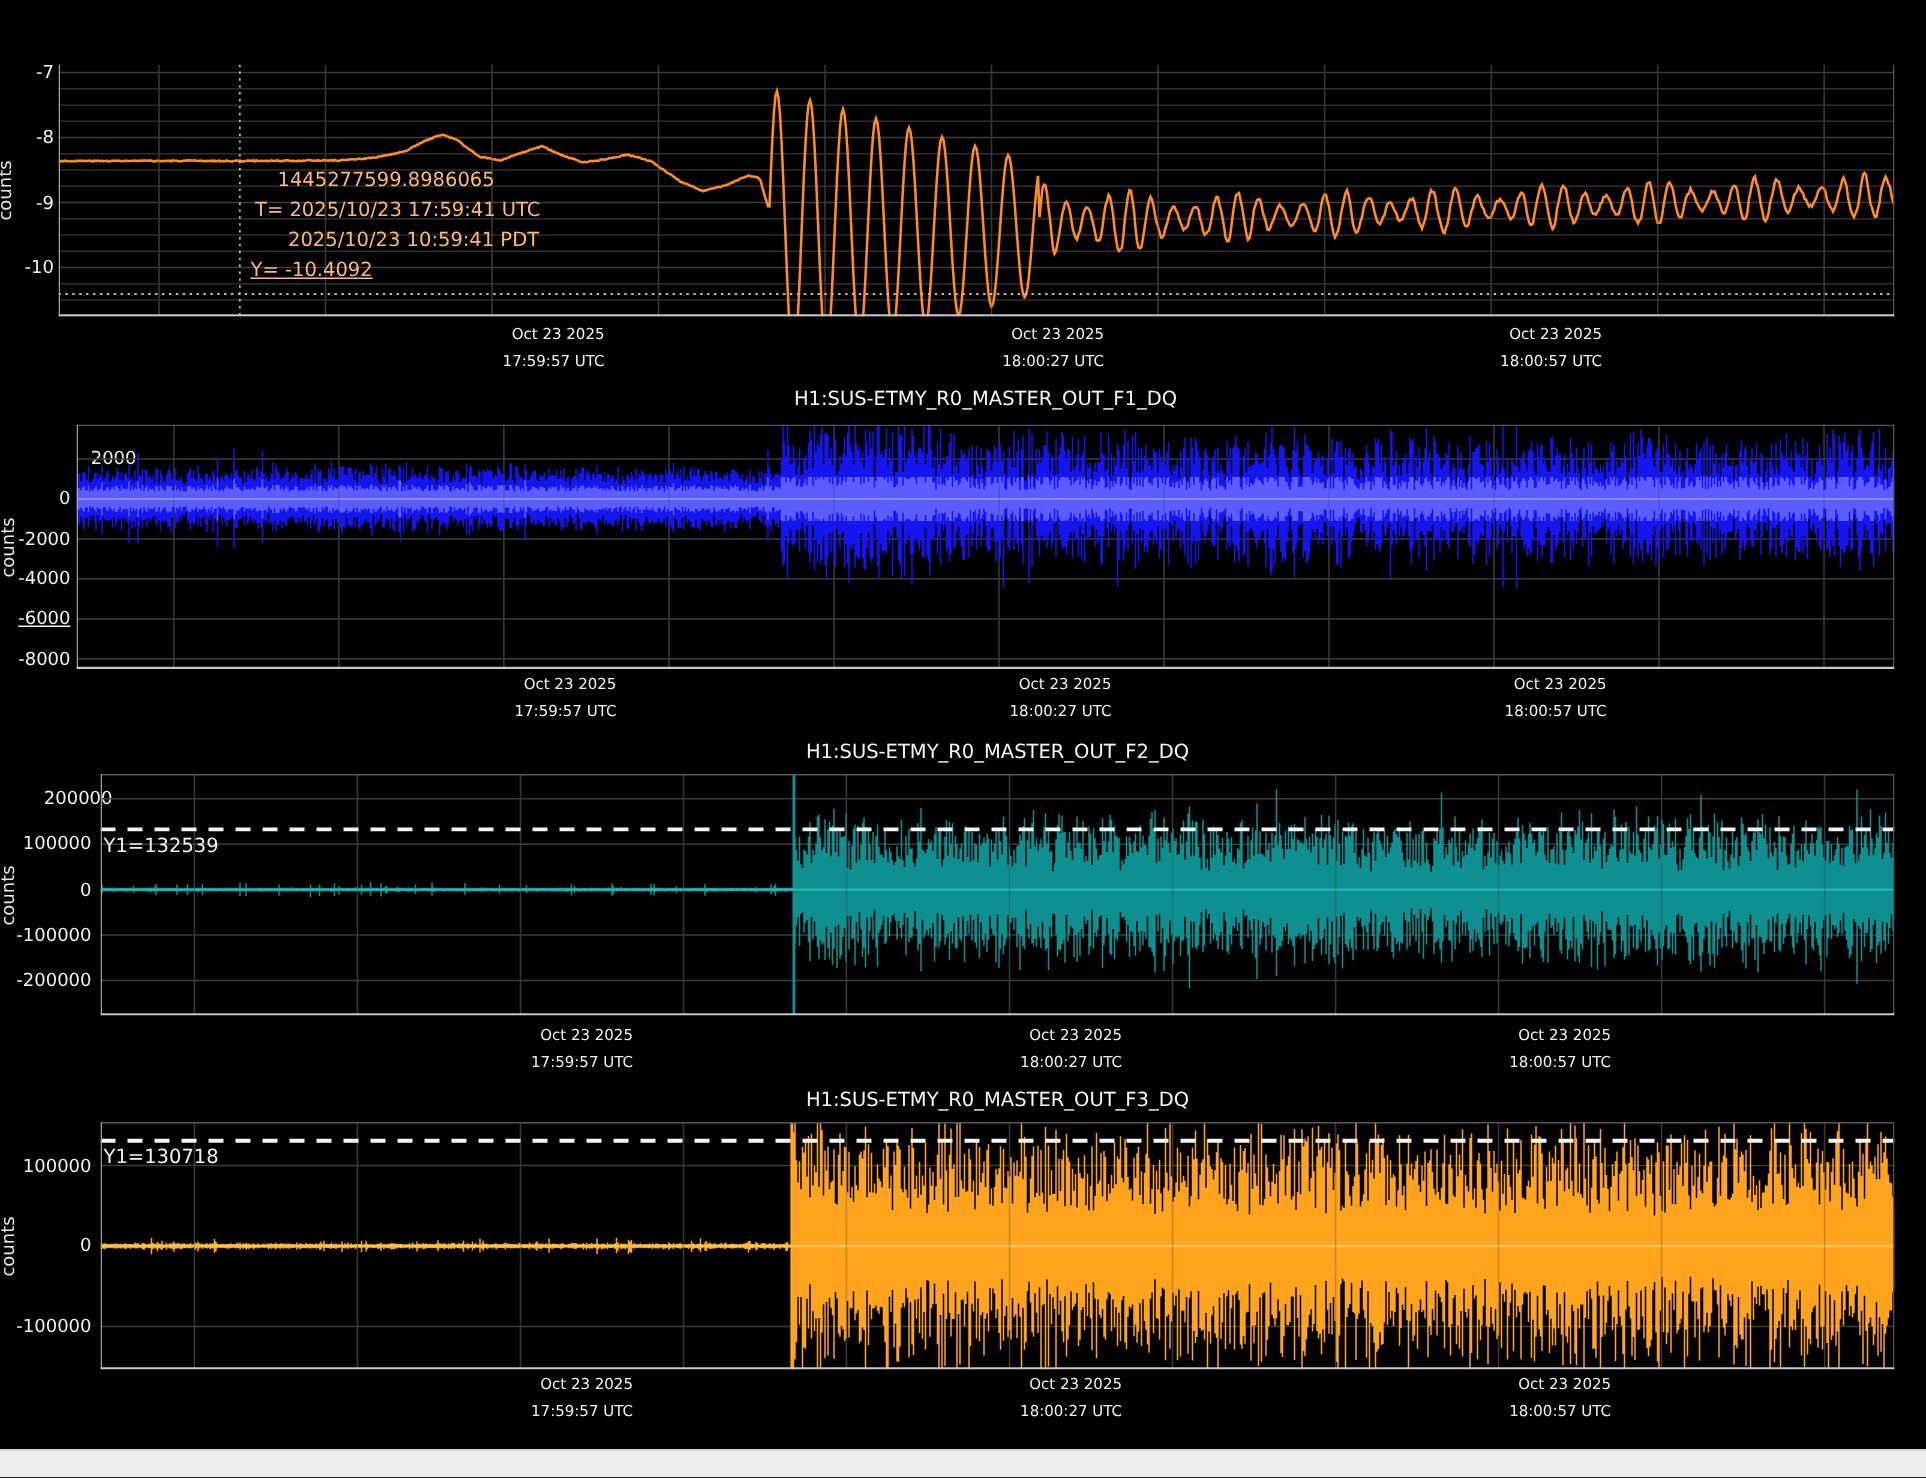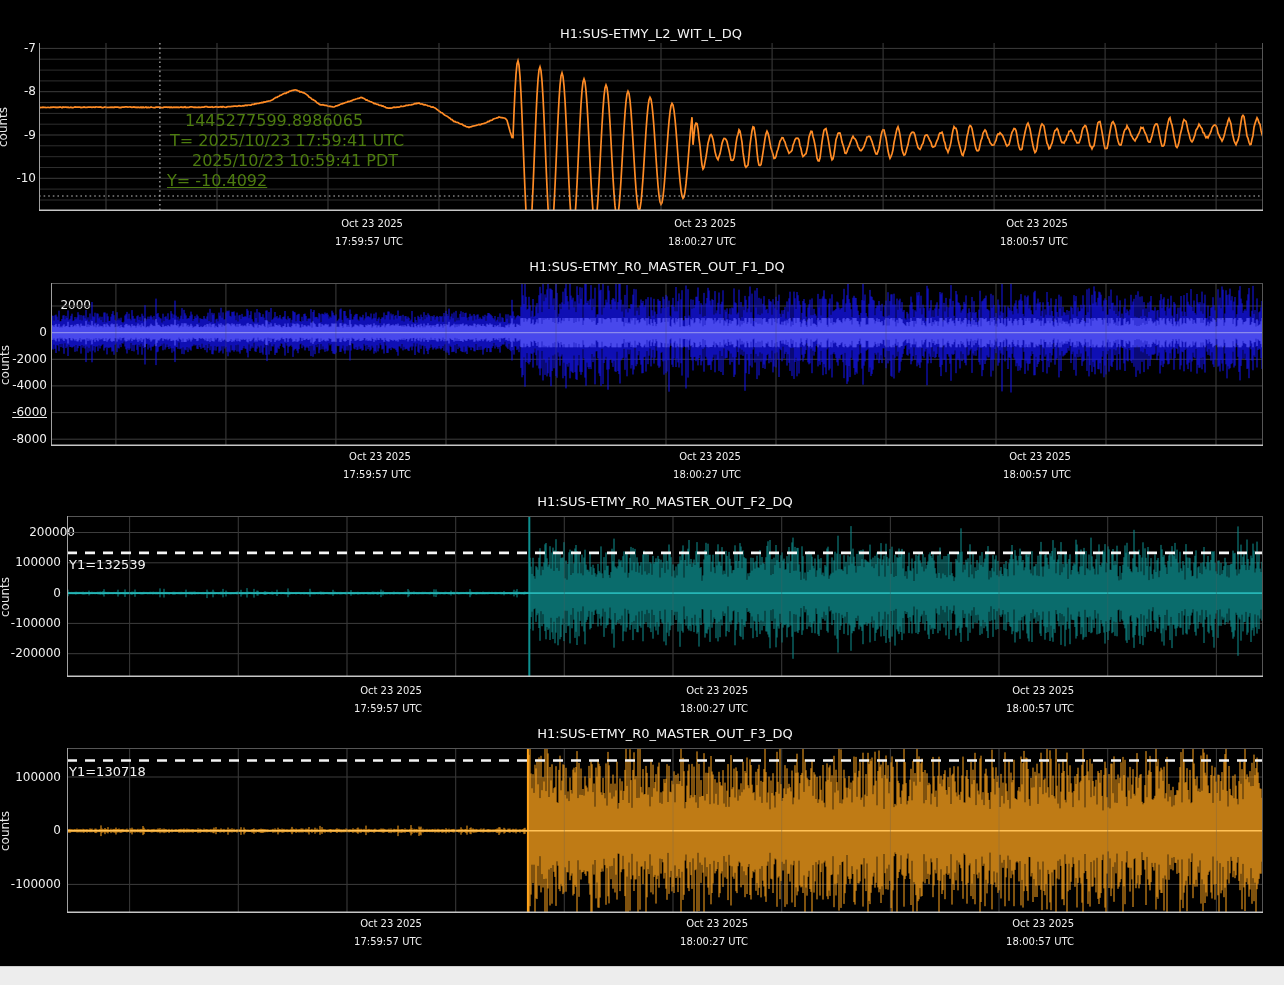--- a/index.html
+++ b/index.html
@@ -6,31 +6,30 @@
   #app{position:relative;width:1284px;height:985px;background:#000;overflow:hidden;
        font-family:"DejaVu Sans","Liberation Sans",sans-serif;}
   .sec{position:absolute;left:0;width:1284px;overflow:hidden;}
   .plot-title{position:absolute;text-align:center;color:#f5f5f5;font-size:13px;white-space:nowrap;}
   .ylabel{position:absolute;color:#e6e6e6;font-size:12px;transform:rotate(-90deg);
           transform-origin:center center;width:80px;text-align:center;height:14px;line-height:14px;}
   .ytick{position:absolute;color:#efefef;font-size:12px;text-align:right;height:15px;line-height:15px;}
   .xtick{position:absolute;color:#efefef;font-size:10px;text-align:right;line-height:18px;width:150px;}
   .frame{position:absolute;}
   .frame svg{position:absolute;left:0;top:0;display:block;}
-  .readout{position:absolute;color:#4d7c0f;font-size:16px;line-height:20px;white-space:pre;}
+  .readout{position:absolute;color:#fdba74;font-size:13px;line-height:20px;white-space:pre;}
   .y1label{position:absolute;color:#f2f2f2;font-size:13px;white-space:nowrap;}
   .strip{position:absolute;left:0;width:1284px;background:#ededed;border-top:1px solid #cfcfcf;box-sizing:border-box;}
 </style>
 </head>
 <body>
 
 <div id="app">
 
   <section class="sec" id="sec0" style="top: 0px; height: 246px;">
-    <div class="plot-title" style="left: 39px; width: 1224px; top: 26px;">H1:SUS-ETMY_L2_WIT_L_DQ</div>
     <div class="ylabel" style="left: -37px; top: 120px;">counts</div>
     <div class="yticks">
         <div class="ytick" style="left: 0px; width: 36px; top: 40.9124px;">-7</div>
         <div class="ytick" style="left: 0px; width: 36px; top: 84.2113px;">-8</div>
         <div class="ytick" style="left: 0px; width: 36px; top: 127.51px;">-9</div>
         <div class="ytick" style="left: 0px; width: 36px; top: 170.809px;">-10</div>
       </div>
     <div class="frame" style="left: 39px; top: 43px; width: 1224px; height: 168px;">
         <svg width="1224" height="168" viewBox="0 0 1224 168">
           <defs>

